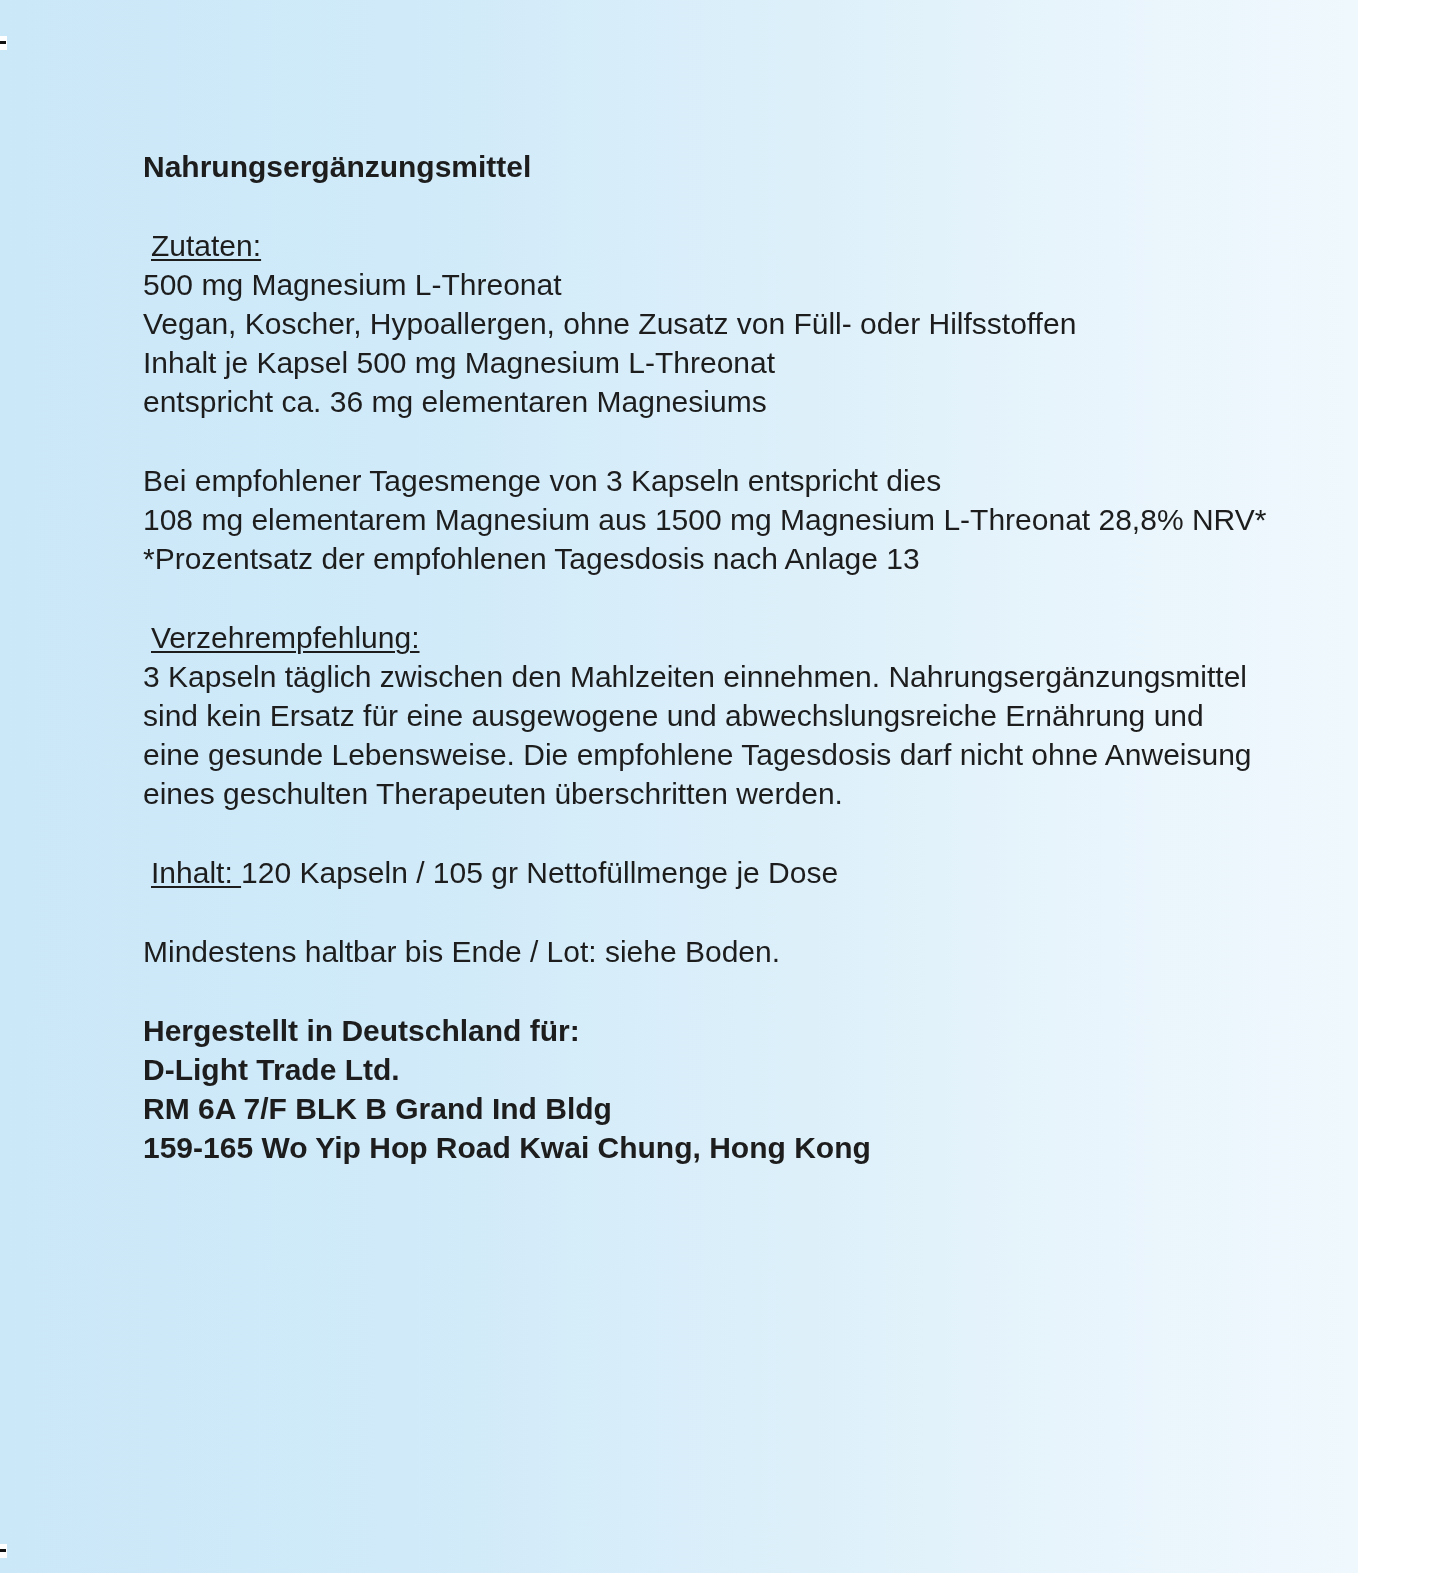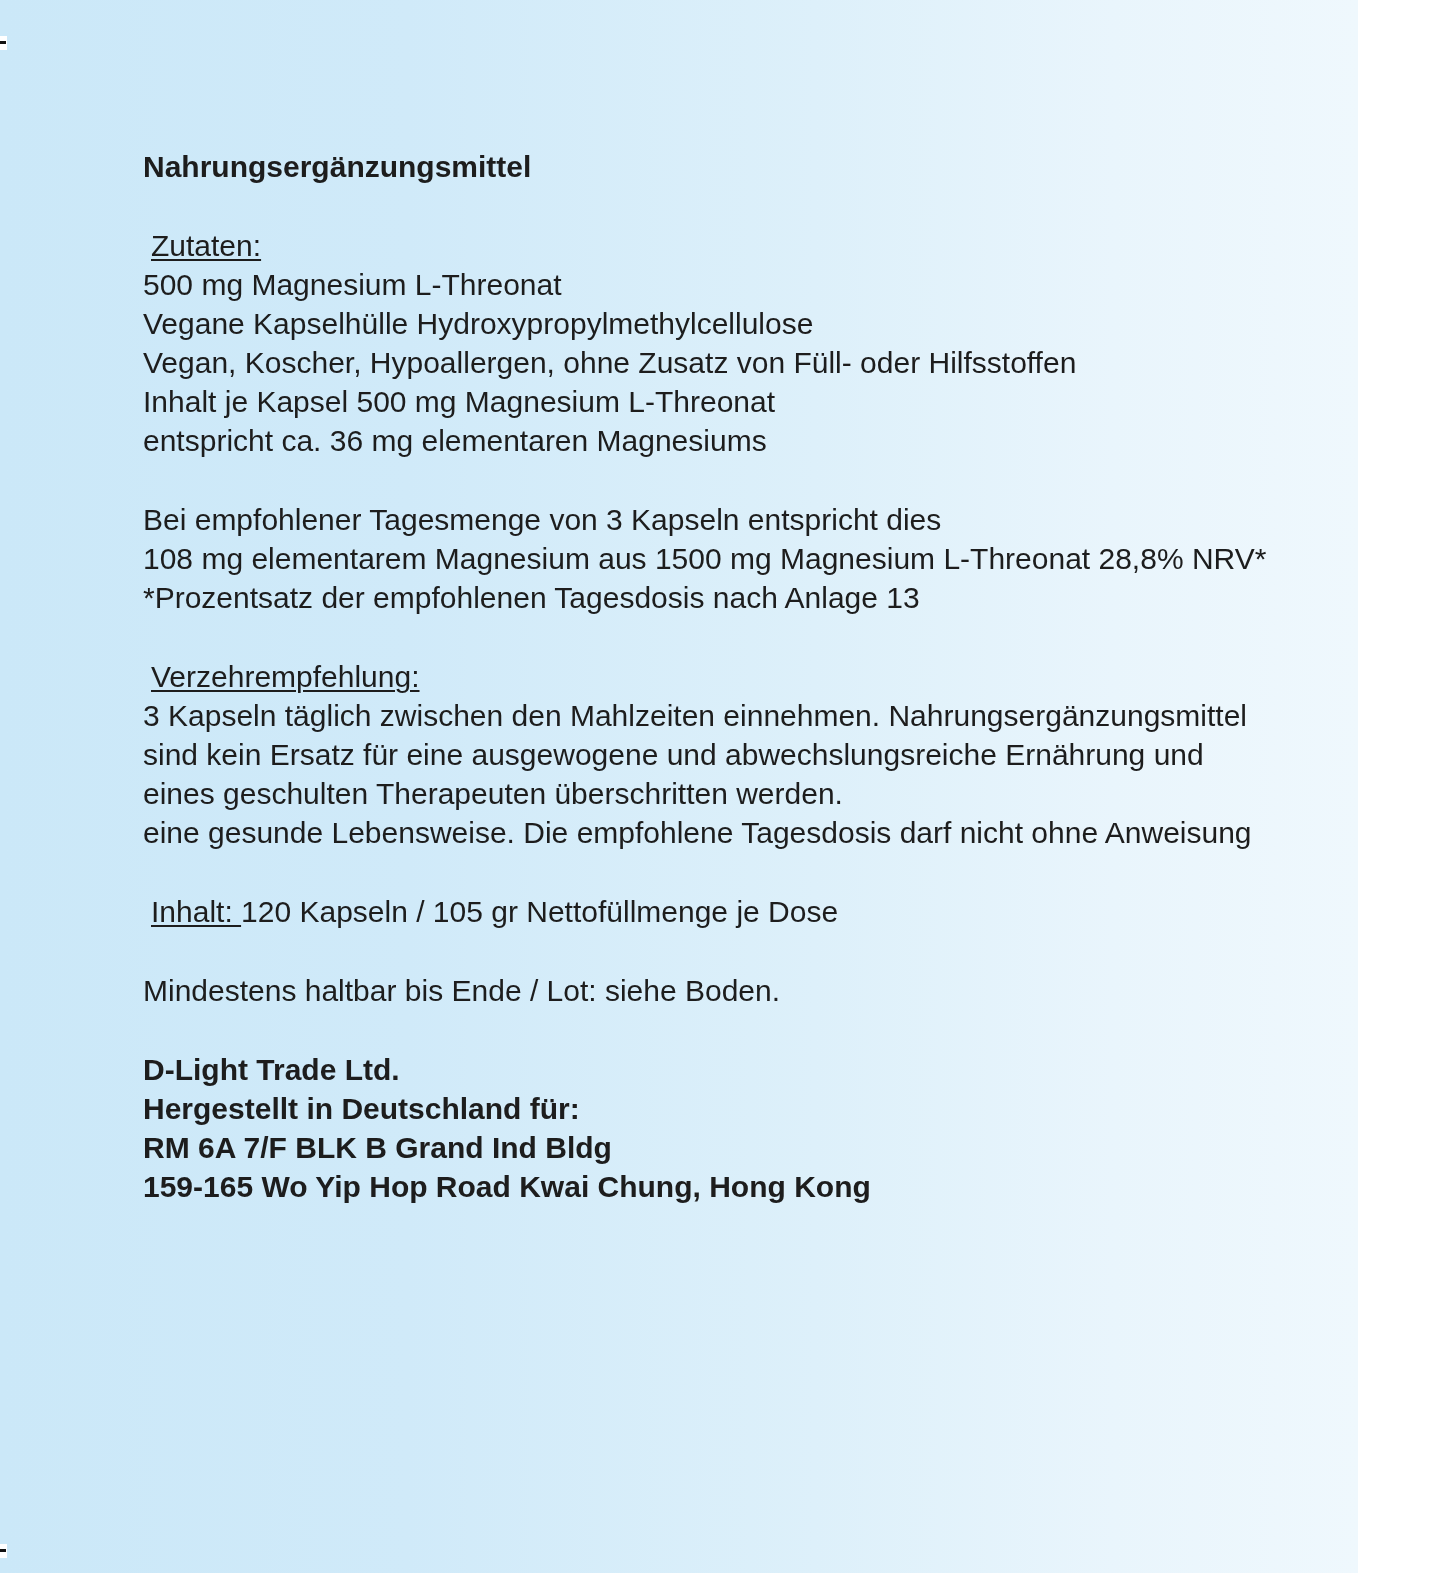--- a/index.html
+++ b/index.html
@@ -58,50 +58,49 @@
     <span class="dash"></span>
   </div>
 
   <div class="text-block">
 
     <div class="line bold">Nahrungsergänzungsmittel</div>
 
     <div class="section">
       <div class="line u">Zutaten:</div>
       <div class="line">500 mg Magnesium L-Threonat</div>
-      <div class="line">Vegane Kapselhülle Hydroxypropylmethylcellulose</div>
       <div class="line">Vegan, Koscher, Hypoallergen, ohne Zusatz von Füll- oder Hilfsstoffen</div>
       <div class="line">Inhalt je Kapsel 500 mg Magnesium L-Threonat</div>
       <div class="line">entspricht ca. 36 mg elementaren Magnesiums</div>
     </div>
 
     <div class="section">
       <div class="line">Bei empfohlener Tagesmenge von 3 Kapseln entspricht dies</div>
       <div class="line">108 mg elementarem Magnesium aus 1500 mg Magnesium L-Threonat 28,8% NRV*</div>
       <div class="line">*Prozentsatz der empfohlenen Tagesdosis nach Anlage 13</div>
     </div>
 
     <div class="section">
       <div class="line u">Verzehrempfehlung:</div>
       <div class="line">3 Kapseln täglich zwischen den Mahlzeiten einnehmen. Nahrungsergänzungsmittel</div>
       <div class="line">sind kein Ersatz für eine ausgewogene und abwechslungsreiche Ernährung und</div>
+      <div class="line">eine gesunde Lebensweise. Die empfohlene Tagesdosis darf nicht ohne Anweisung</div>
       <div class="line">eines geschulten Therapeuten überschritten werden.</div>
-      <div class="line">eine gesunde Lebensweise. Die empfohlene Tagesdosis darf nicht ohne Anweisung</div>
     </div>
 
     <div class="section">
       <div class="line"><span class="u">Inhalt: </span><span>120 Kapseln / 105 gr Nettofüllmenge je Dose</span></div>
     </div>
 
 
     <div class="section">
       <div class="line">Mindestens haltbar bis Ende / Lot: siehe Boden.</div>
     </div>
 
     <div class="section">
+      <div class="line bold">Hergestellt in Deutschland für:</div>
       <div class="line bold">D-Light Trade Ltd.</div>
-      <div class="line bold">Hergestellt in Deutschland für:</div>
       <div class="line bold">RM 6A 7/F BLK B Grand Ind Bldg</div>
       <div class="line bold">159-165 Wo Yip Hop Road Kwai Chung, Hong Kong</div>
     </div>
 
   </div>
 </div>
 
 </body></html>

